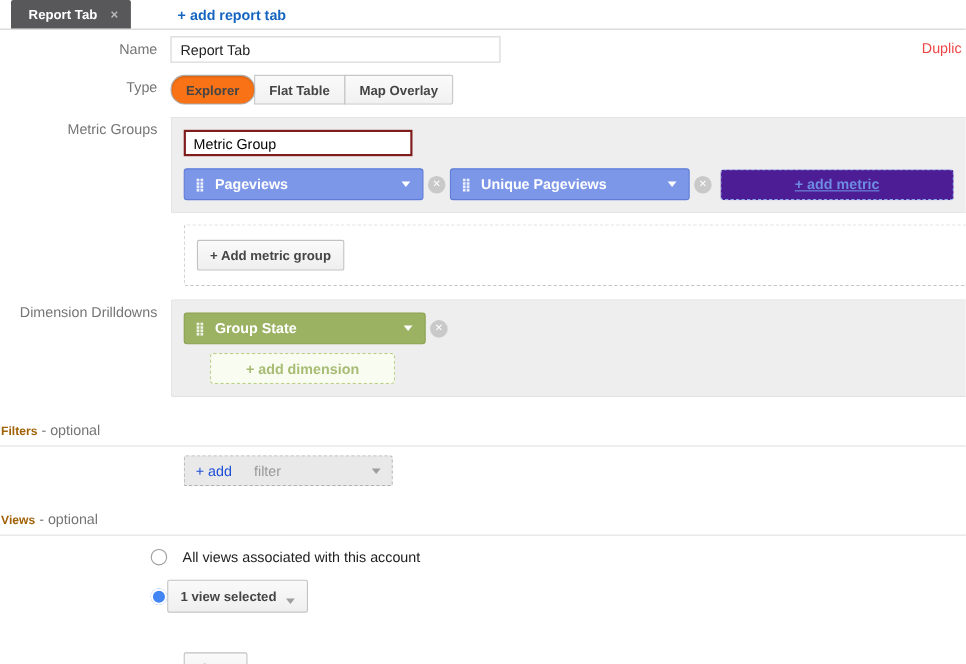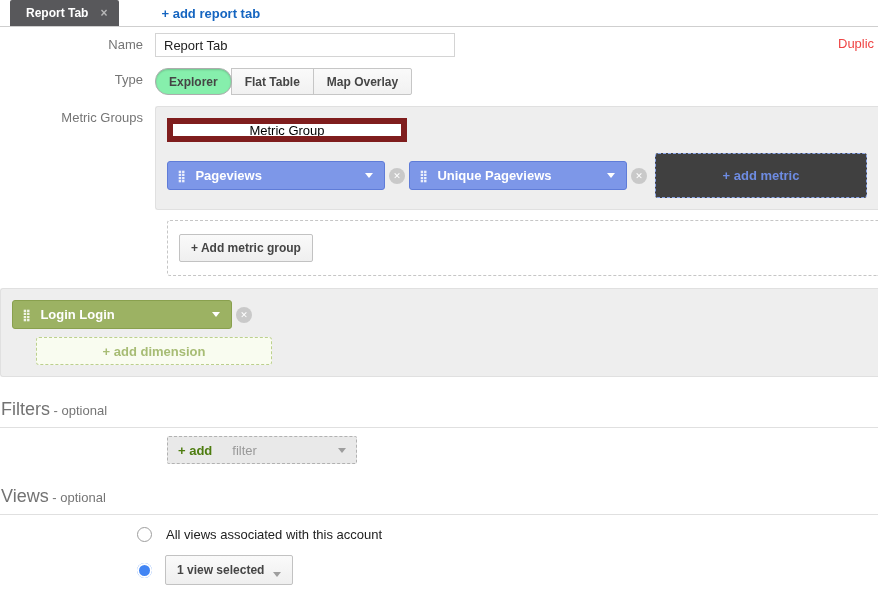--- a/index.html
+++ b/index.html
@@ -30,93 +30,93 @@
   
   .row-type { margin-top:11px; }
   .seg-group { display:flex; }
   .seg {
     height:27px; padding:0 13px; font-size:12px; font-weight:bold; color:#454545;
     background:linear-gradient(#fafafa,#f1f1f1); border:1px solid #c6c6c6; margin-left:-1px;
     display:flex; align-items:center; cursor:pointer;
   }
   .seg:first-child { margin-left:0; border-radius:2px 0 0 2px; }
   .seg:last-child { border-radius:0 2px 2px 0; }
-  .seg.active { background:#86efac; border-color:#adadad; box-shadow:inset 0 1px 2px rgba(0,0,0,.18); position:relative; z-index:1;border-radius:13px; }
+  .seg.active { background:#f97316; border-color:#adadad; box-shadow:inset 0 1px 2px rgba(0,0,0,.18); position:relative; z-index:1;border-radius:13px; }
 
   
   .row-metrics { margin-top:11px; }
   .panel { flex:1; background:#eee; border:1px solid #e0e0e0; border-radius:3px 0 0 3px; border-right:none; padding:11px; }
-  .group-input { width:240px; height:24px; border:6px solid #7f1d1d; padding:0 7px; font-size:13px; font-family:inherit;text-align:center; }
+  .group-input { width:208px; height:24px; border:2px solid #7f1d1d; padding:0 7px; font-size:13px; font-family:inherit; }
   .chiprow { display:flex; align-items:center; margin-top:11px; }
   .chip {
     width:218px; height:29px; display:flex; align-items:center; border-radius:3px;
     color:#fff; font-weight:bold; font-size:13px; cursor:pointer; flex-shrink:0;
   }
   .chip-blue { background:#7d97e8; border:1px solid #5f7cd8; }
   .chip-green { background:#9cb263; border:1px solid #89a04e; width:220px; }
   .grip { font-family:"DejaVu Sans",sans-serif; font-size:12px; color:rgba(255,255,255,.85); margin:0 9px 0 9px; cursor:grab; line-height:1; }
   .chip-label { flex:1; overflow:hidden; white-space:nowrap; }
   .chip-caret { width:0; height:0; border-left:4px solid transparent; border-right:4px solid transparent; border-top:5px solid #fff; margin-right:11px; }
   .remove {
     width:16px; height:16px; border-radius:50%; background:#c9c9c9; color:#fff;
     font-size:9px; font-weight:bold; display:flex; align-items:center; justify-content:center;
     margin:0 4px; cursor:pointer; flex-shrink:0;
   }
   .add-metric {
-    flex:1; height:45px; margin-left:4px; border:1px dashed #8aa6ec; border-radius:3px;
-    background:#404040; color:#6e8ce2; font-weight:bold; font-size:13px;
-    display:flex; align-items:center; justify-content:center; cursor:pointer;
+    flex:1; height:28px; margin-left:4px; border:1px dashed #8aa6ec; border-radius:3px;
+    background:#4c1d95; color:#6e8ce2; font-weight:bold; font-size:13px;
+    display:flex; align-items:center; justify-content:center; cursor:pointer;text-decoration:underline;
   }
 
   
   .dashed-zone {
     margin-left:167px; margin-top:10px; height:56px; border:1px dashed #c6c6c6; border-right:none;
     border-radius:3px 0 0 3px; display:flex; align-items:center; padding-left:11px;
   }
   .btn {
     background:linear-gradient(#fafafa,#efefef); border:1px solid #c2c2c2; border-radius:2px;
     font-weight:bold; font-size:12px; color:#454545; padding:6px 11px; cursor:pointer; font-family:inherit;
   }
 
   
   .row-dims { margin-top:12px; }
   .add-dim {
-    width:236px; height:28px; margin:8px 0 0 24px; border:1px dashed #bcd08d; border-radius:3px;
+    width:168px; height:28px; margin:8px 0 0 24px; border:1px dashed #bcd08d; border-radius:3px;
     background:#f9fcf0; color:#a7bc74; font-weight:bold; font-size:13px;
     display:flex; align-items:center; justify-content:center; cursor:pointer;
   }
 
   
   .sect { margin-top:22px; padding-left:1px; }
-  .sect-title { font-weight:normal; font-size:18px; color:#737373; }
+  .sect-title { font-weight:bold; font-size:11px; color:#a16207; }
   .sect-opt { color:#757575; font-size:13px; }
   .rule { border:none; border-top:1px solid #e0e0e0; margin:7px 0 0 0; }
 
   
   .add-filter {
     margin:8px 0 0 167px; width:190px; height:28px; background:#e9e9e9;
     border:1px dashed #b2b2b2; border-radius:2px; display:flex; align-items:center;
     padding:0 10px; cursor:pointer;
   }
-  .add-filter .strong { font-weight:bold; color:#4d7c0f; }
+  .add-filter .strong { font-weight:normal; color:#1d4ed8; }
   .add-filter .rest { color:#999; margin-left:20px; }
   .caret-gray { width:0; height:0; border-left:4px solid transparent; border-right:4px solid transparent; border-top:5px solid #9e9e9e; margin-left:auto; }
 
   
   .radio-row { display:flex; align-items:center; margin-left:137px; }
   .radio-row.first { margin-top:12px; }
   .radio-row.second { margin-top:13px; }
   .radio { width:15px; height:15px; border-radius:50%; border:1px solid #9e9e9e; background:#fff; cursor:pointer; flex-shrink:0; }
   .radio-sel {
     width:15px; height:15px; border-radius:50%; background:#4285f4; cursor:pointer; flex-shrink:0;
     display:flex; align-items:center; justify-content:center; box-shadow:inset 0 0 0 2px #fff;
   }
   .radio-sel .dot { width:7px; height:7px; border-radius:50%; background:#4285f4; }
   .radio-label { margin-left:14px; color:#212121; }
-  .view-btn { margin-left:13px; display:flex; align-items:flex-end; gap:9px; padding:7px 11px; }
+  .view-btn { display:flex; align-items:flex-end; gap:9px; padding:7px 11px; }
 
   
   .actions { margin:36px 0 0 167px; display:flex; align-items:center; }
   .save-btn { padding:7px 14px; }
 </style>
 </head>
 <body>
 
 <div class="tabbar">
   <div class="tab">
@@ -161,25 +161,26 @@
       <div class="add-metric">+ add metric</div>
     </div>
   </div>
 </div>
 
 <div class="dashed-zone">
   <button class="btn">+ Add metric group</button>
 </div>
 
 <div class="row row-dims">
+  <div class="flabel">Dimension Drilldowns</div>
   <div class="panel">
     <div class="chiprow" style="margin-top:0;">
       <div class="chip chip-green">
         <span class="grip">⣿</span>
-        <span class="chip-label">Login Login</span>
+        <span class="chip-label">Group State</span>
         <span class="chip-caret"></span>
       </div>
       <span class="remove">✕</span>
     </div>
     <div class="add-dim">+ add dimension</div>
   </div>
 </div>
 
 <div class="sect">
   <span class="sect-title">Filters</span><span class="sect-opt"> - optional</span>

